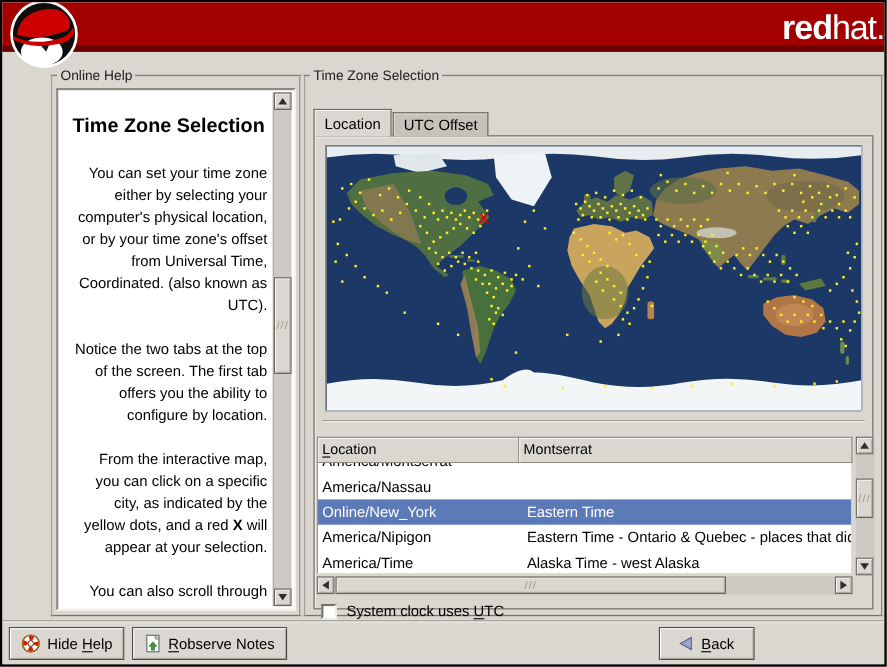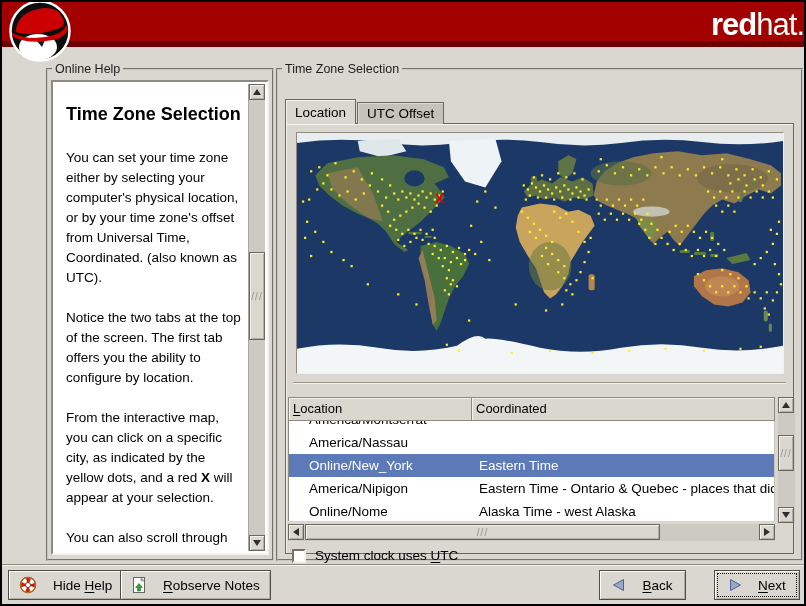--- a/index.html
+++ b/index.html
@@ -25,21 +25,21 @@
   legend{font-size:12.5px; color:#1c1c1c; padding:0 3px; margin-left:4px;}
   .fs-help{left:4px; top:60px; width:228px; height:499px;margin-left:40px;}
   .fs-tz{left:274px; top:60px; width:527px; height:499px;}
 
   
   .help-box{position:absolute; left:3px; right:3px; top:4px; bottom:4px; background:#fff;
             border:2px solid; border-color:var(--gtk-dark) var(--gtk-light) var(--gtk-light) var(--gtk-dark);}
   .help-text{position:absolute; left:2px; top:0; right:20px; bottom:2px; overflow:hidden;
              padding:12px 4px 0 11px; font-size:13.5px; line-height:20px; color:#000;}
   .help-title{font-size:18px; font-weight:bold; margin:10px 0 24px 0;}
-  .help-text p{margin:0 0 20px 0;}
+  .help-text p{margin:0 0 20px 0;text-align:right;}
   .scrollbar-v{position:absolute; right:2px; top:2px; bottom:2px; width:17px;
                background:#cdcac3; border-left:1px solid #aaa69e;}
   .sb-btn{position:absolute; left:0; width:16px; height:16px; background:var(--gtk);
           border:1px solid var(--edge);
           box-shadow:inset 1px 1px 0 var(--gtk-light), inset -1px -1px 0 #b2aea6;
           display:flex; align-items:center; justify-content:center;}
   .sb-btn.up{top:0;} .sb-btn.down{bottom:0;}
   .tri-up{width:0;height:0;border-left:4px solid transparent;border-right:4px solid transparent;border-bottom:6px solid #2e2e2e;}
   .tri-down{width:0;height:0;border-left:4px solid transparent;border-right:4px solid transparent;border-top:6px solid #2e2e2e;}
   .tri-left{width:0;height:0;border-top:4px solid transparent;border-bottom:4px solid transparent;border-right:6px solid #2e2e2e;}
@@ -74,21 +74,21 @@
   
   .tbl-header{position:absolute; left:2px; top:273px; width:487px; height:24px; display:flex;}
   .th{background:var(--gtk); border:1px solid var(--gtk-dark);
       box-shadow:inset 1px 1px 0 var(--gtk-light); font-size:13px; line-height:21px;
       padding-left:4px; color:#000;}
   .th.loc{width:184px;} .th.desc{flex:1; border-left:none;}
   .tbl-body{position:absolute; left:2px; top:297px; width:487px; height:100px; background:#fff;
             border-left:1px solid var(--gtk-dark); border-right:1px solid #c6c3bb; overflow:hidden;}
   .tbl-rows{position:absolute; left:0; top:-13px; right:0;}
   .t-row{height:23px; display:flex; font-size:13.5px; color:#000; white-space:nowrap;}
-  .tc-loc{width:184px; padding-left:20px; line-height:23px; overflow:hidden;}
+  .tc-loc{width:184px; padding-left:4px; line-height:23px; overflow:hidden;}
   .tc-desc{flex:1; padding-left:6px; line-height:23px; overflow:hidden;}
   .t-row.sel{background:var(--sel-blue); color:#fff;}
 
   .tbl-vsb{position:absolute; left:492px; top:273px; width:17px; height:126px; background:#cdcac3;}
   .tbl-vsb .sb-thumb{top:38px; height:36px;}
   .tbl-hsb{position:absolute; left:2px; top:400px; width:487px; height:17px; background:#cdcac3;}
   .hsb-btn{position:absolute; top:0; width:16px; height:16px; background:var(--gtk);
            border:1px solid var(--edge);
            box-shadow:inset 1px 1px 0 var(--gtk-light), inset -1px -1px 0 #b2aea6;
            display:flex; align-items:center; justify-content:center;}
@@ -104,21 +104,21 @@
   .chk{width:14px; height:14px; background:#fff; border:2px solid;
        border-color:#76726a var(--gtk-light) var(--gtk-light) #76726a;}
   .chk-label{font-size:13.5px; color:#000000;}
 
   
   .footer-sep{position:absolute; left:0; right:0; top:562px; height:2px;
               border-top:1px solid var(--gtk-dark); border-bottom:1px solid var(--gtk-light);}
   .btn{position:absolute; top:568px; height:30px; background:var(--gtk);
        border:1px solid #4f4b45;
        box-shadow:inset 1px 1px 0 #fff, inset -1px -1px 0 #b2aea6;
-       display:flex; align-items:center; justify-content:center; gap:16px;
+       display:flex; align-items:center; justify-content:center; gap:6px;
        font-size:13.5px; color:#000; padding:0 10px; cursor:default;}
   .btn-hide-help{left:6px; min-width:88px;}
   .btn-release{left:118px; min-width:118px;}
   .btn-back{left:597px; width:87px;}
   .btn-next{left:712px; width:86px; outline:1px dotted #000; outline-offset:-4px;}
   .mn{text-decoration:underline; text-underline-offset:2px;}
 </style>
 </head>
 <body>
 
@@ -518,21 +518,21 @@
             </g>
 
           <text id="marker-x" font-size="13" font-weight="bold" fill="var(--marker)" text-anchor="middle" font-family="Liberation Sans, sans-serif" x="141" y="69">X</text>
         </svg>
       </div>
 
       <div class="map-sep"></div>
 
       <div class="tbl-header">
         <div class="th loc"><span class="mn">L</span><span>ocation</span></div>
-        <div class="th desc">Coordinated</div>
+        <div class="th desc">Montserrat</div>
       </div>
 
       <div class="tbl-body">
         <div class="tbl-rows" id="tbl-rows">
           <div class="t-row">
               <span class="tc-loc">America/Montserrat</span>
               <span class="tc-desc"></span>
             </div>
           <div class="t-row">
               <span class="tc-loc">America/Nassau</span>
@@ -540,21 +540,21 @@
             </div>
           <div class="t-row sel">
               <span class="tc-loc">Online/New_York</span>
               <span class="tc-desc">Eastern Time</span>
             </div>
           <div class="t-row">
               <span class="tc-loc">America/Nipigon</span>
               <span class="tc-desc">Eastern Time - Ontario &amp; Quebec - places that did not observe DST 1967-1973</span>
             </div>
           <div class="t-row">
-              <span class="tc-loc">Online/Nome</span>
+              <span class="tc-loc">America/Time</span>
               <span class="tc-desc">Alaska Time - west Alaska</span>
             </div>
         </div>
       </div>
 
       <div class="tbl-vsb">
         <div class="sb-btn up">
             <span class="tri-up"></span>
           </div>
         <div class="sb-thumb">///</div>
@@ -602,20 +602,14 @@
     <span><span class="mn">R</span><span>observe Notes</span></span>
   </div>
 
   <div class="btn btn-back">
     <svg width="14" height="14" viewBox="0 0 14 14">
       <polygon points="11.5,1.5 11.5,12.5 1.5,7" fill="#97a8cc" stroke="#55618a" stroke-width="1"></polygon>
     </svg>
     <span><span class="mn">B</span><span>ack</span></span>
   </div>
 
-  <div class="btn btn-next">
-    <svg width="14" height="14" viewBox="0 0 14 14">
-      <polygon points="2.5,1.5 2.5,12.5 12.5,7" fill="#97a8cc" stroke="#55618a" stroke-width="1"></polygon>
-    </svg>
-    <span><span class="mn">N</span><span>ext</span></span>
-  </div>
 
 </div>
 
 </body></html>

